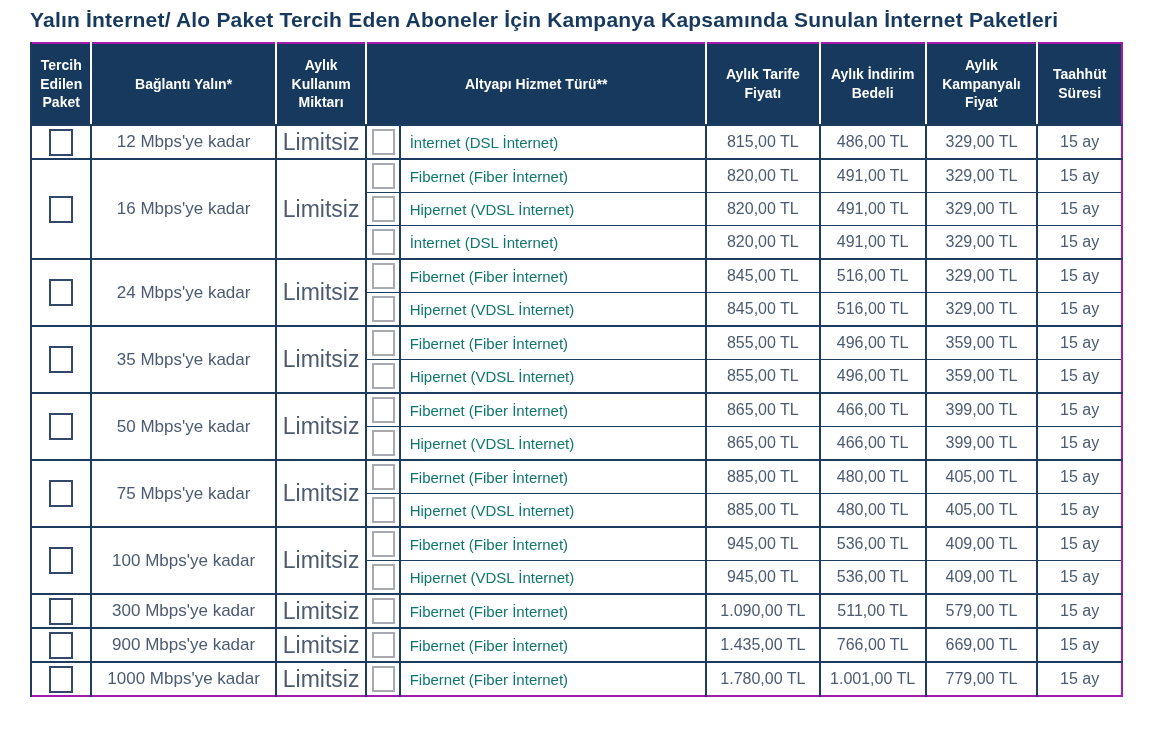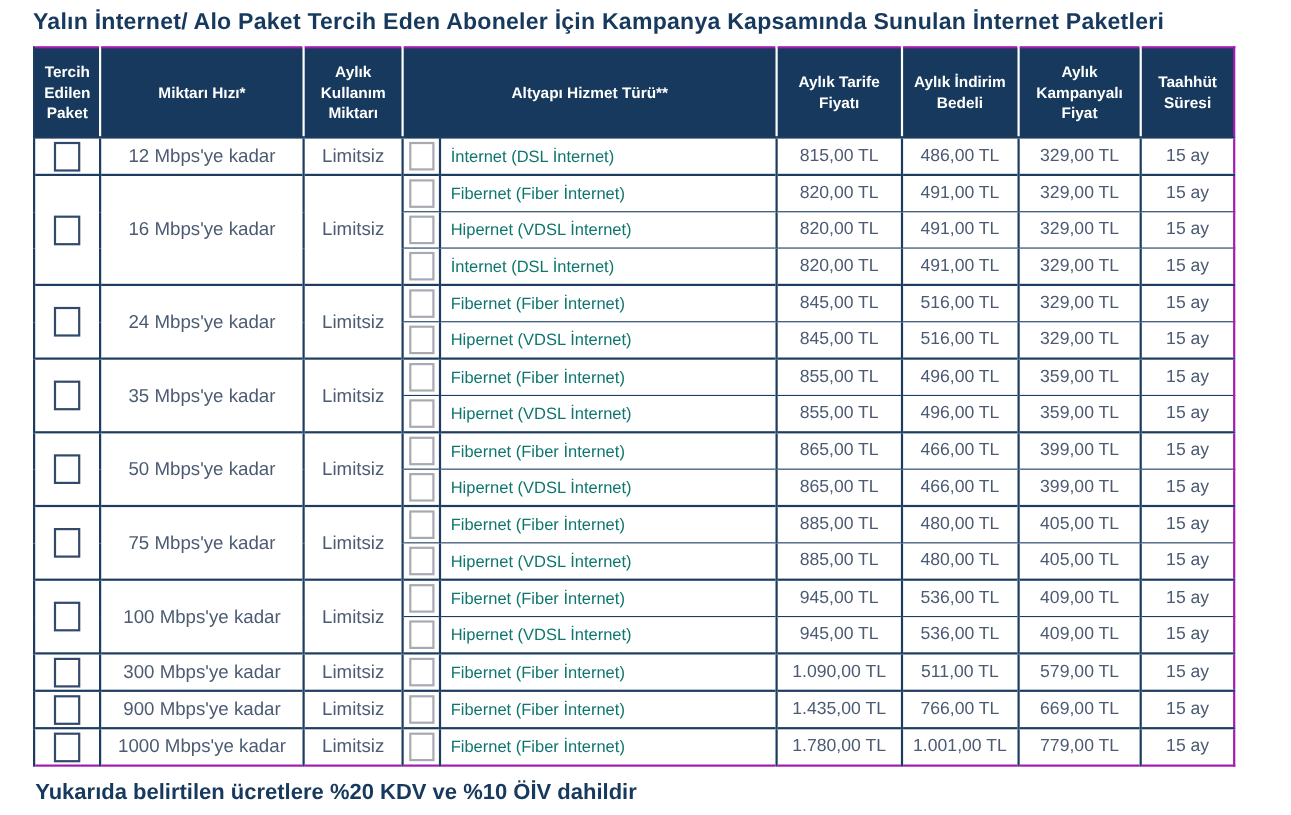--- a/index.html
+++ b/index.html
@@ -69,21 +69,21 @@
   }
   tbody tr.group-start td { border-top: 2px solid #1d3c60; }
   tbody td.svc-cb-cell { border-left: 2px solid #1d3c60; }
   tbody td.svc-cell {
     text-align: left;
     padding-left: 9px;
     font-size: 15px;
     color: #0f766e;
   }
   td.speed-cell  { font-size: 17px; }
-  td.usage-cell  { font-size: 17px; }
+  td.usage-cell  { font-size: 23px; }
   td.price-cell  { font-size: 16px; }
   td.commit-cell { font-size: 16px; }
 
   .cb {
     box-sizing: border-box;
     margin: 0 auto;
     background: #ffffff;
   }
   .cb-navy {
     width: 24px;
@@ -117,21 +117,21 @@
       <col class="c-svc-cb">
         <col class="c-svc">
       <col class="c-tariff">
         <col class="c-discount">
         <col class="c-campaign">
         <col class="c-commit">
     </colgroup>
     <thead>
       <tr>
         <th>Tercih Edilen Paket</th>
-        <th>Miktarı Hızı*</th>
+        <th>Bağlantı Yalın*</th>
         <th>Aylık Kullanım Miktarı</th>
         <th colspan="2">Altyapı Hizmet Türü**</th>
         <th>Aylık Tarife Fiyatı</th>
         <th>Aylık İndirim Bedeli</th>
         <th>Aylık Kampanyalı Fiyat</th>
         <th>Taahhüt Süresi</th>
       </tr>
     </thead>
     <tbody>
         <tr class="group-start">
@@ -350,14 +350,13 @@
           </td>
           <td class="svc-cell">Fibernet (Fiber İnternet)</td>
           <td class="price-cell">1.780,00 TL</td>
           <td class="price-cell">1.001,00 TL</td>
           <td class="price-cell">779,00 TL</td>
           <td class="commit-cell">15 ay</td>
         </tr>
       </tbody>
   </table>
 
-  <div class="tax-note">Yukarıda belirtilen ücretlere %20 KDV ve %10 ÖİV dahildir</div>
 </div>
 
 </body></html>

